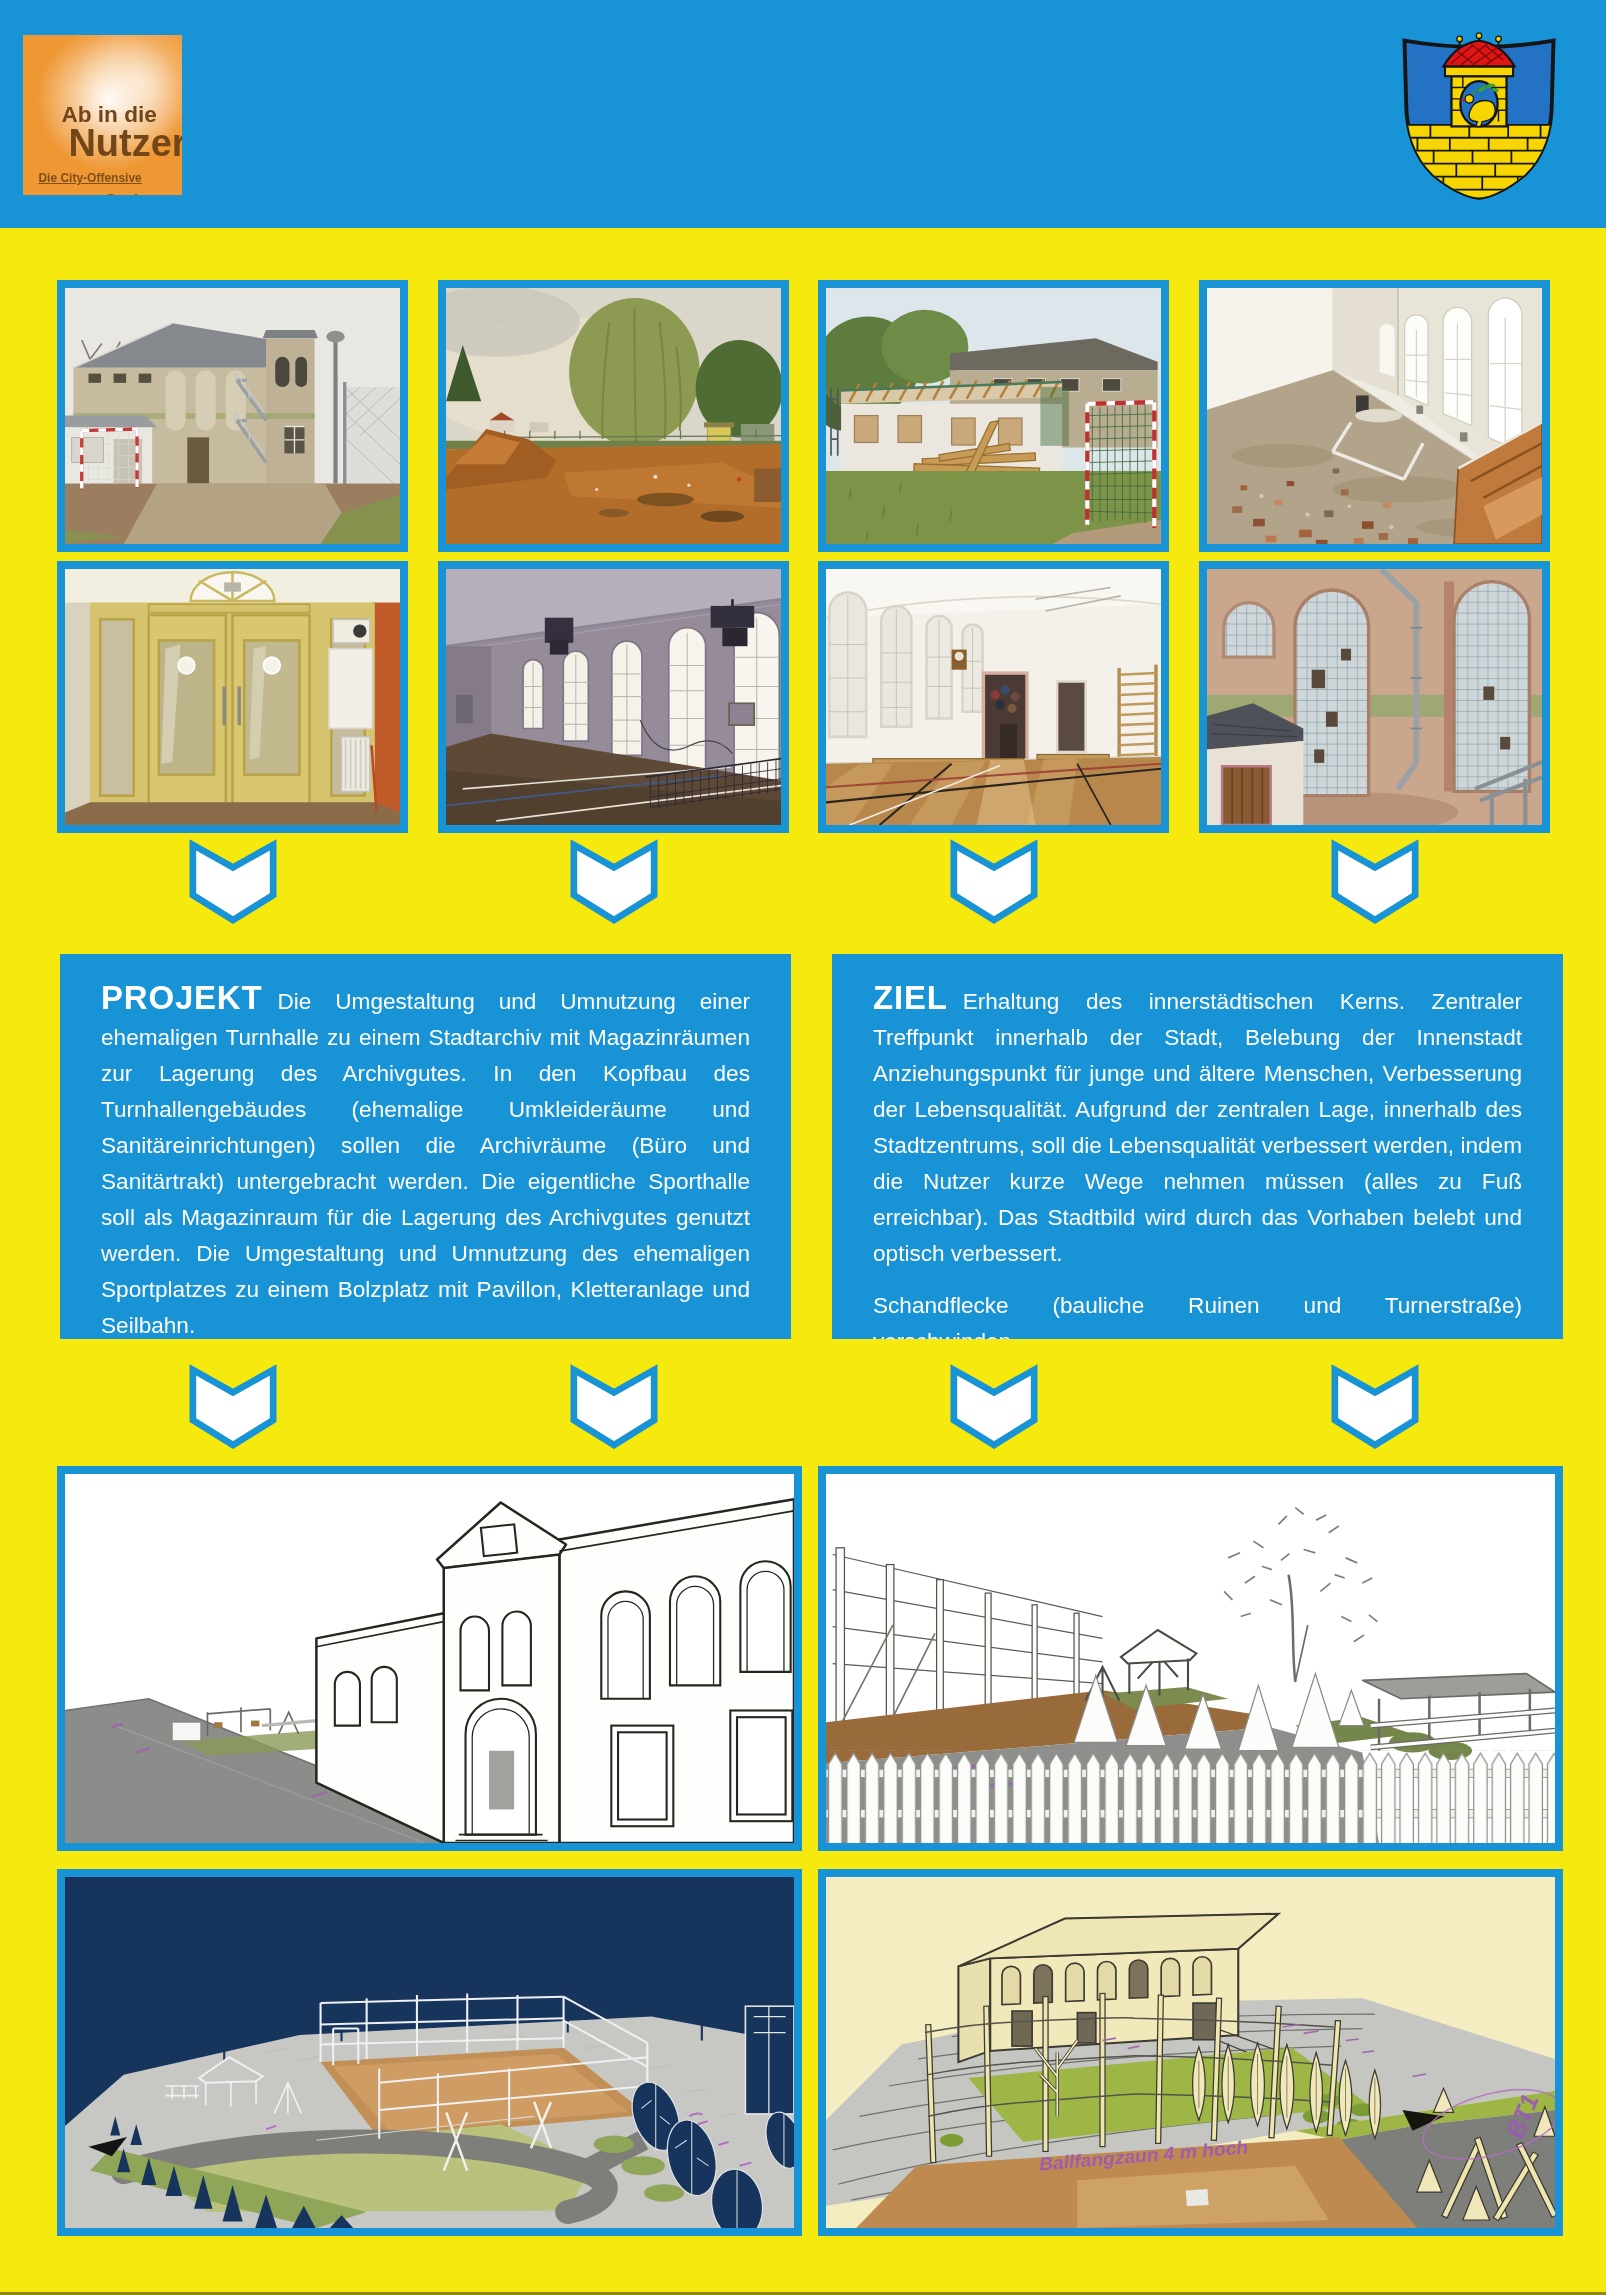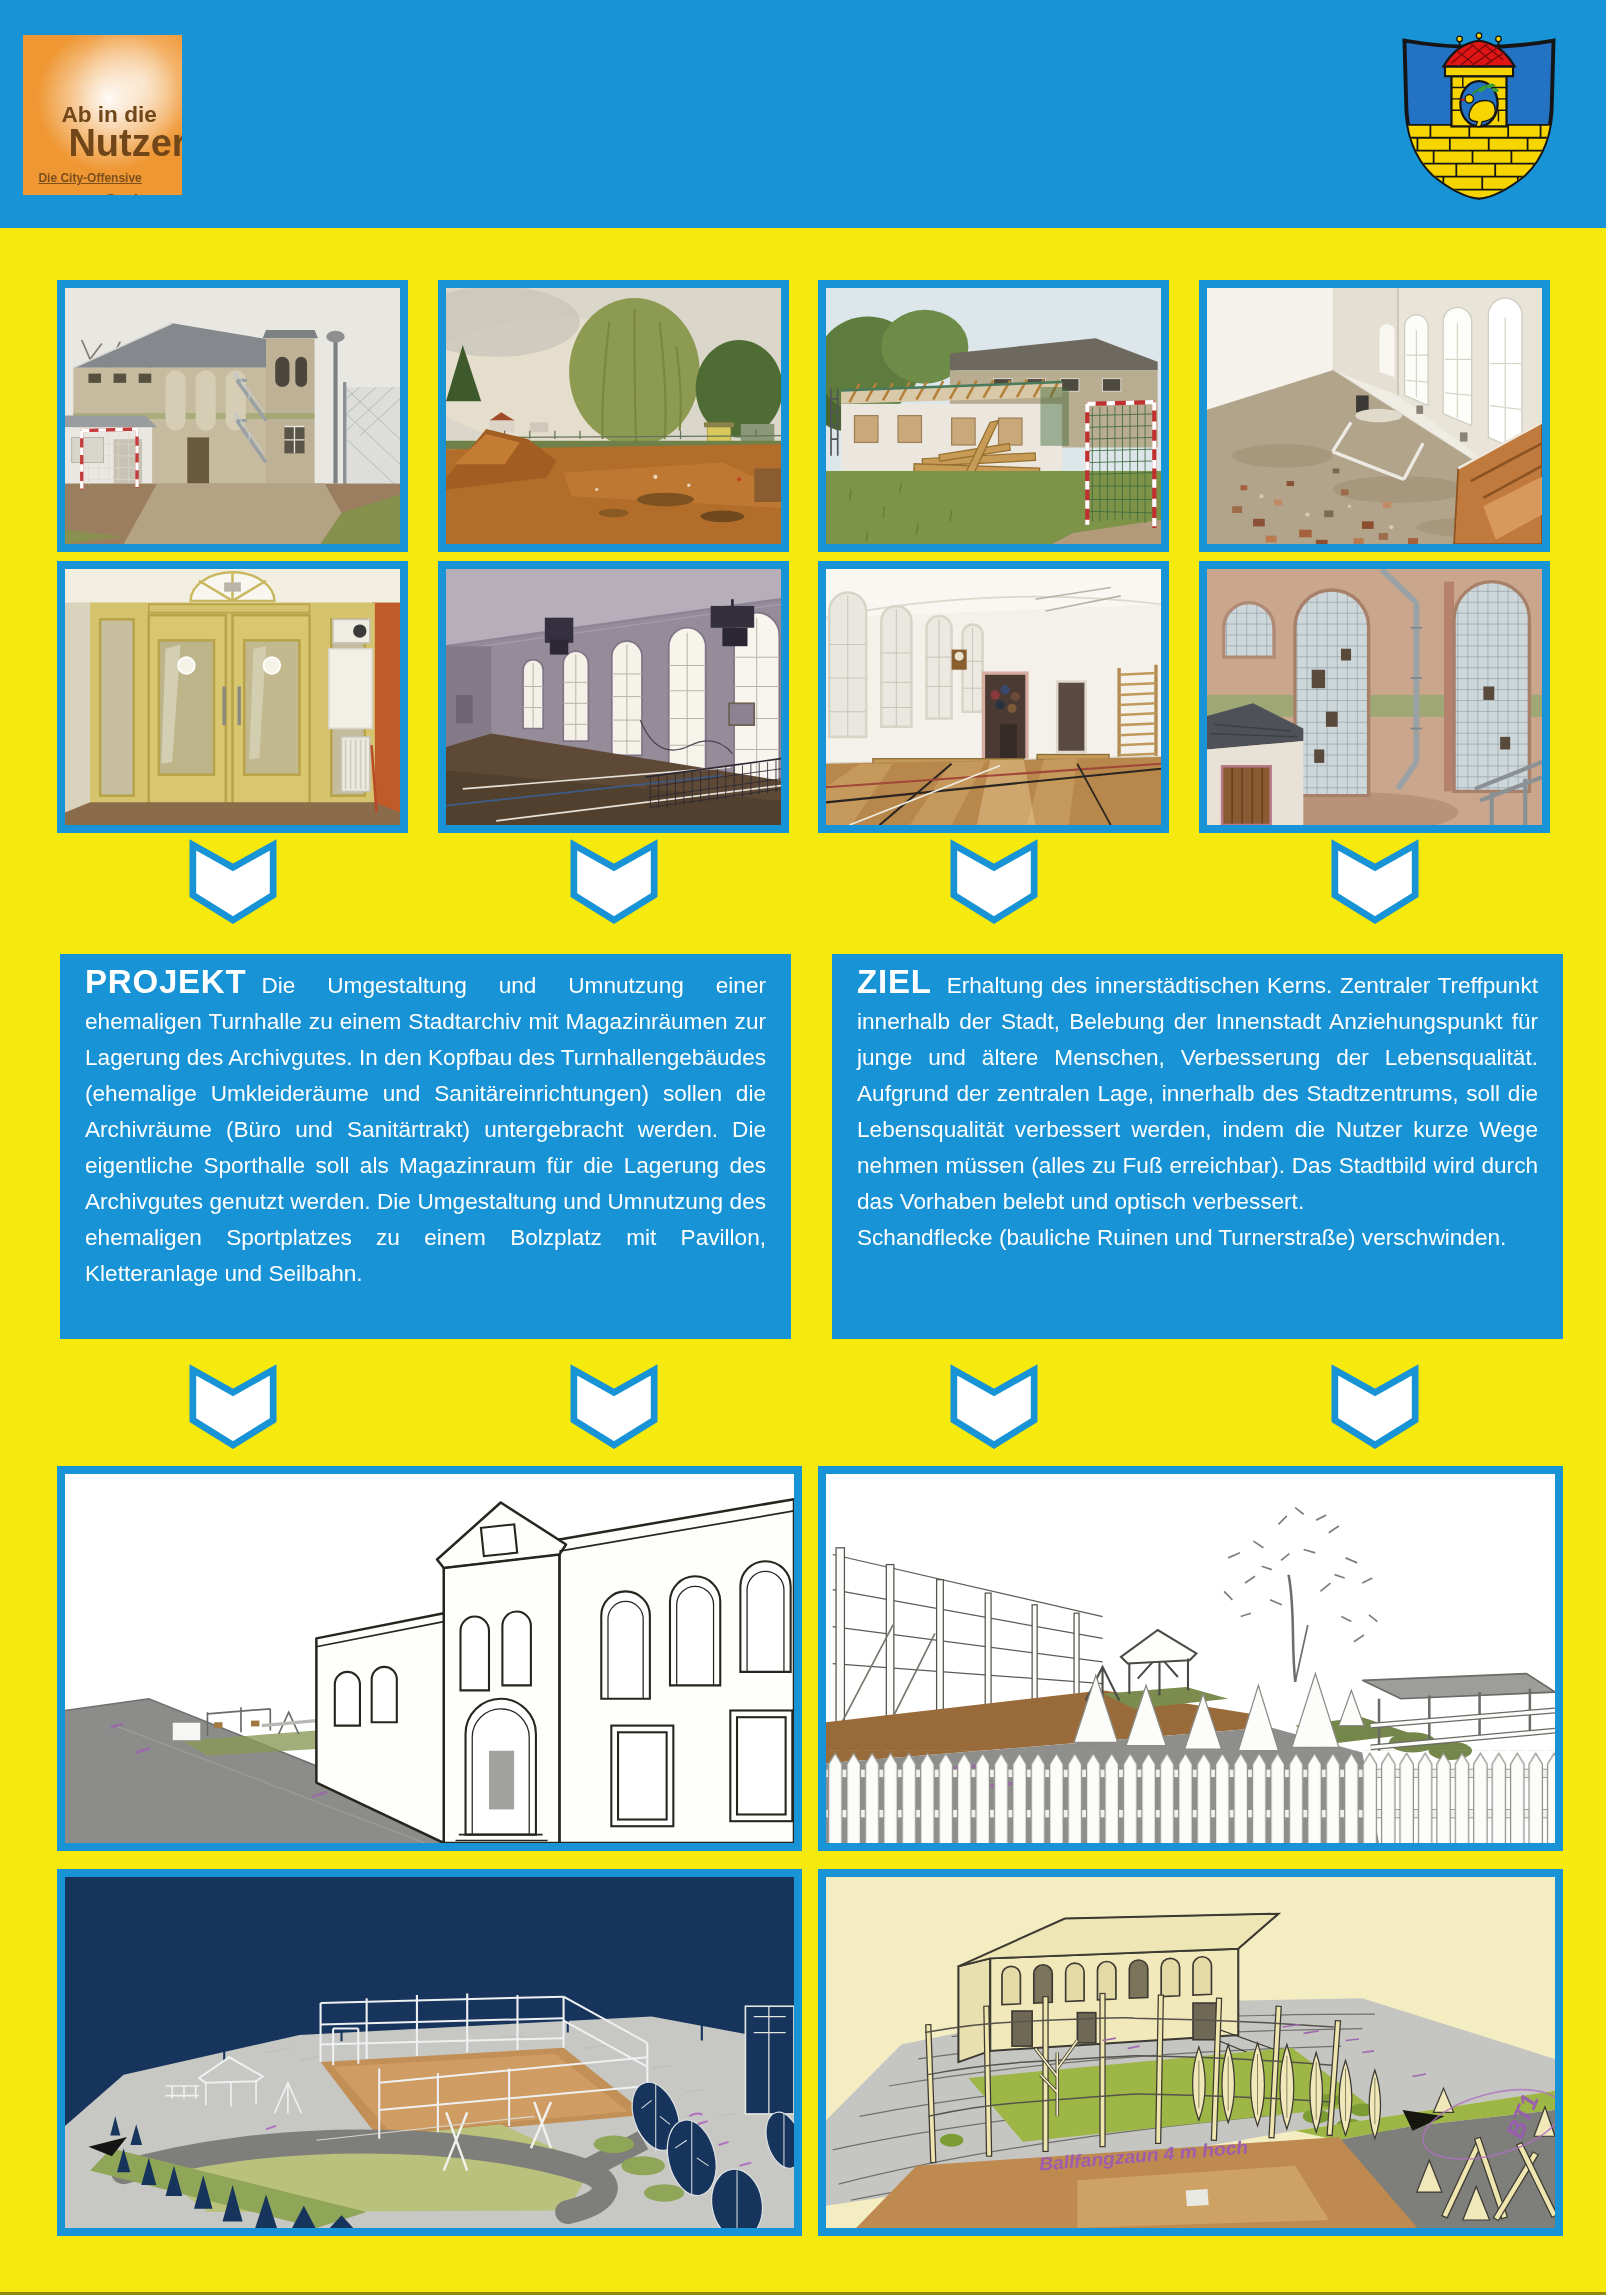--- a/index.html
+++ b/index.html
@@ -27,21 +27,21 @@
   .c1{left:57px;} .c2{left:438px;} .c3{left:818px;} .c4{left:1199px;}
   
   .chev{position:absolute;width:94px;height:87px;}
   .chevrow1{top:839px;} .chevrow2{top:1364px;}
   .k1{left:186px;} .k2{left:567px;} .k3{left:947px;} .k4{left:1328px;}
   
   .text-box{position:absolute;top:954px;width:731px;height:385px;background:#1793d6;color:#fff;
             padding:10px 25px 0 25px;box-sizing:border-box;text-align:justify;overflow:hidden;}
   .tb-left{left:60px;} .tb-right{left:832px;}
   .box-heading{font-size:33px;font-weight:bold;letter-spacing:0.8px;margin-right:15px;}
-  .box-text{font-size:22.6px;line-height:36px;margin:0;}
+  .box-text{font-size:22.6px;line-height:36px;margin:16px;}
   
   .render{position:absolute;width:745px;height:385px;border:8.4px solid #1793d6;box-sizing:border-box;background:#fff;}
   .rrow1{top:1466px;} .rrow2{top:1869px;height:367px;}
   .r1{left:57px;} .r2{left:818px;}
   .bottom-edge{position:absolute;left:0;bottom:0;width:100%;height:3.3px;background:#8f8815;}
 </style>
 </head>
 <body>
 
 <div class="poster">

